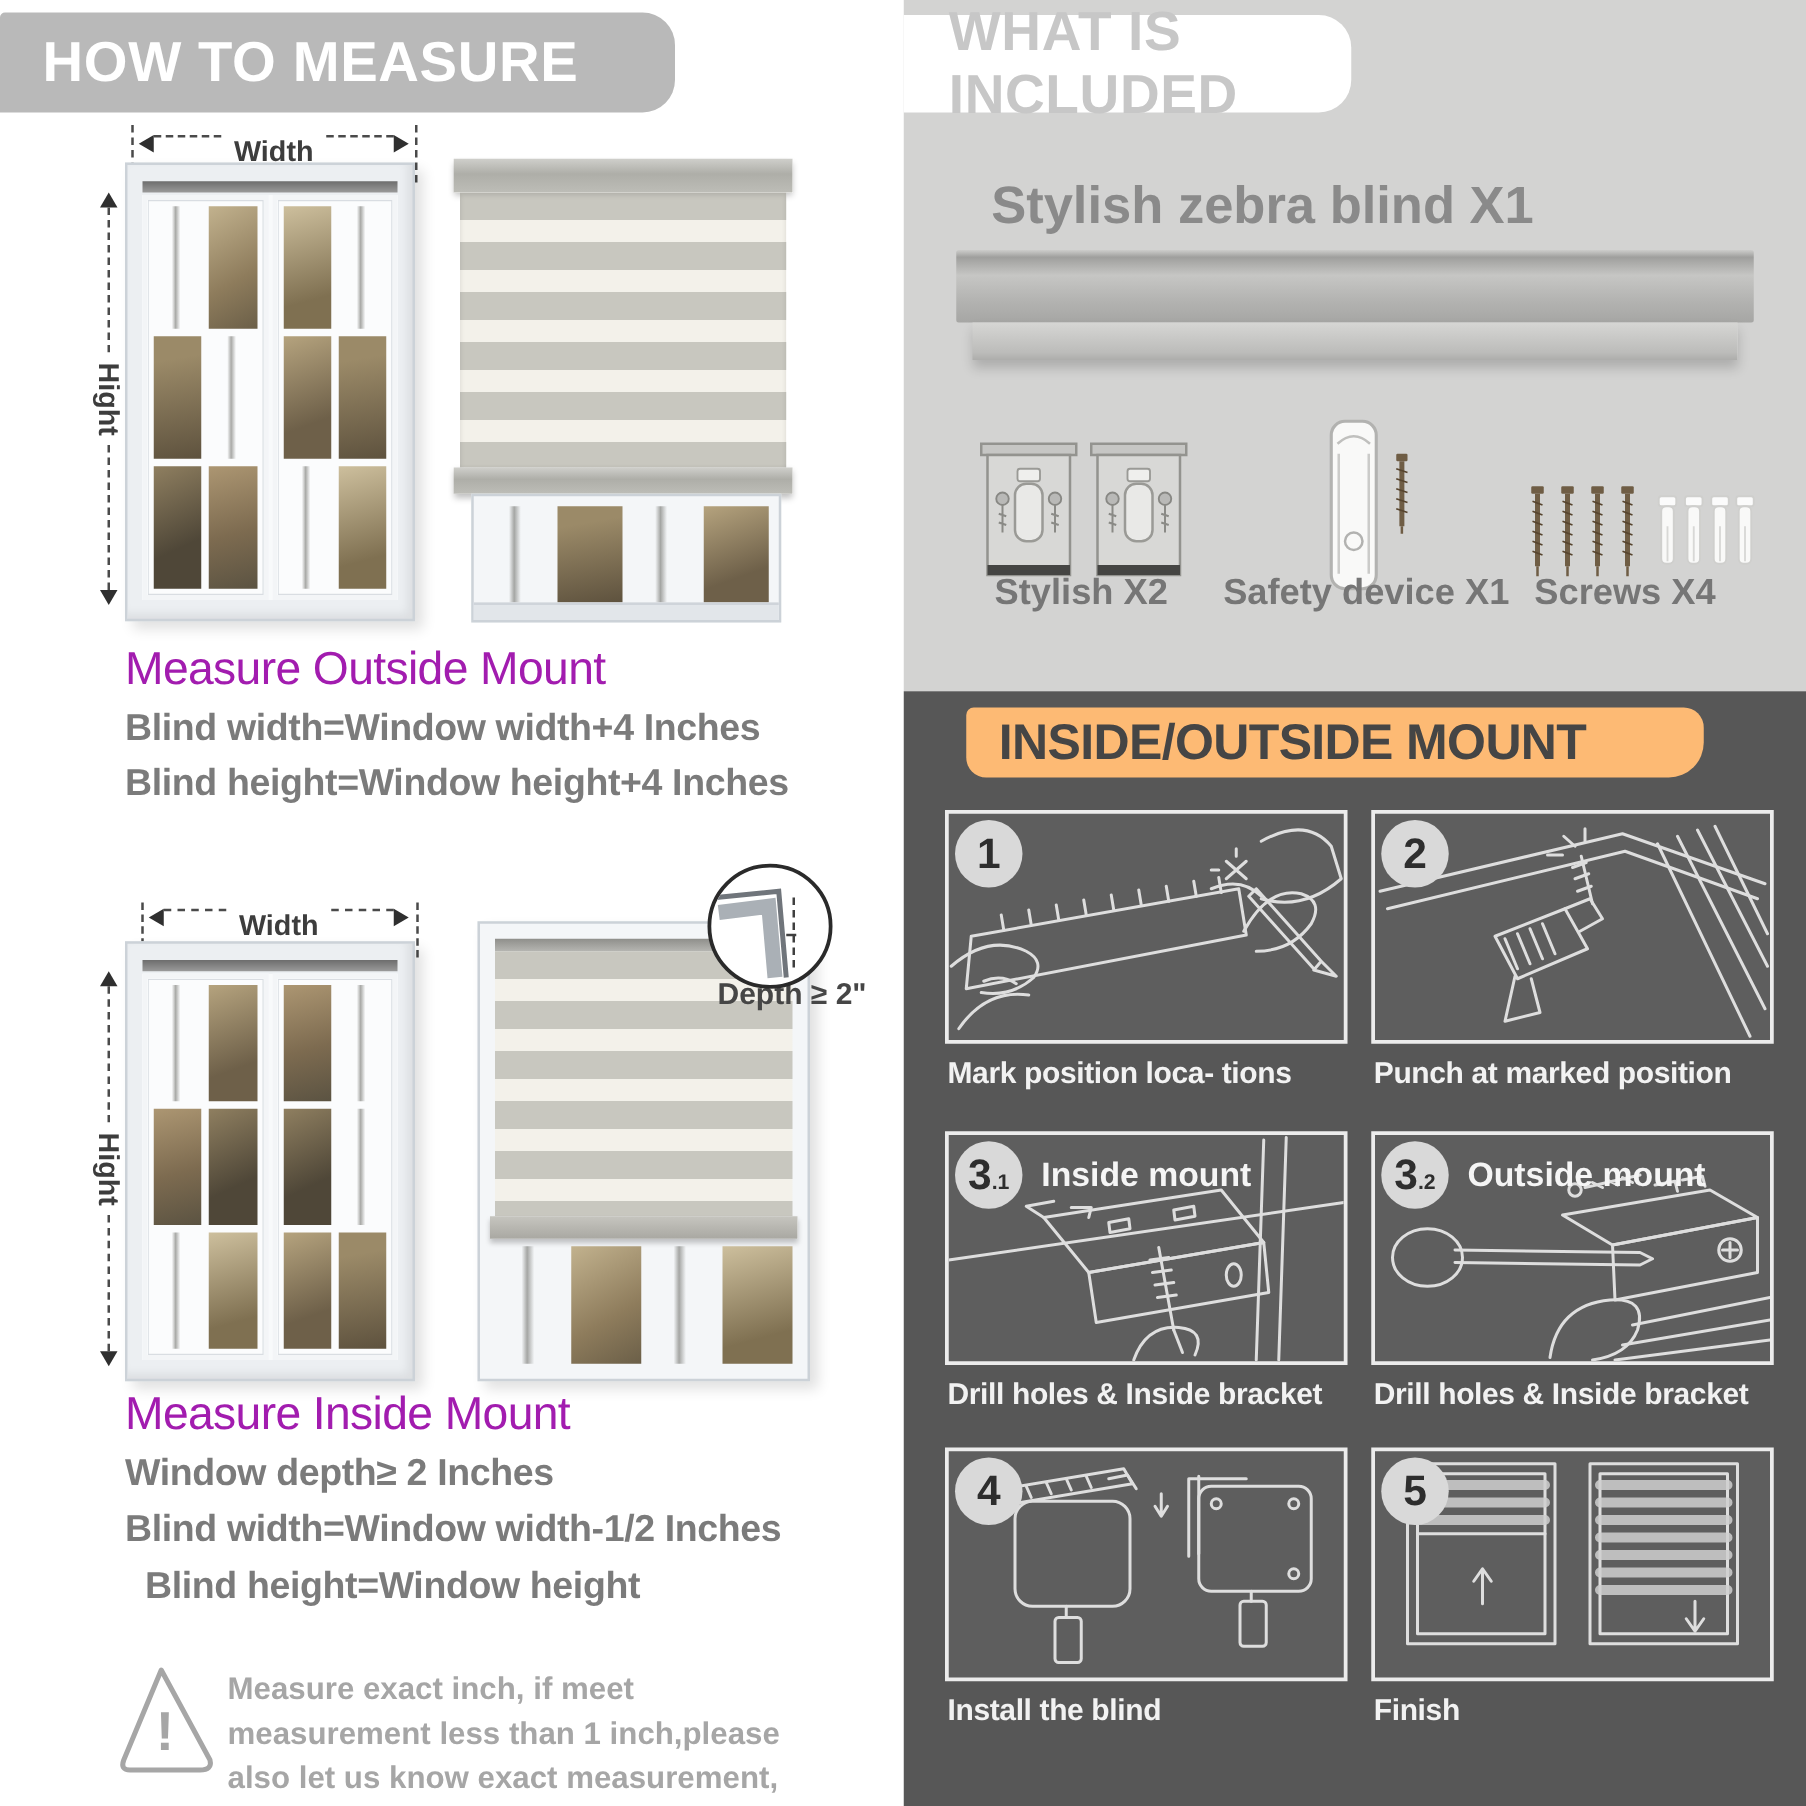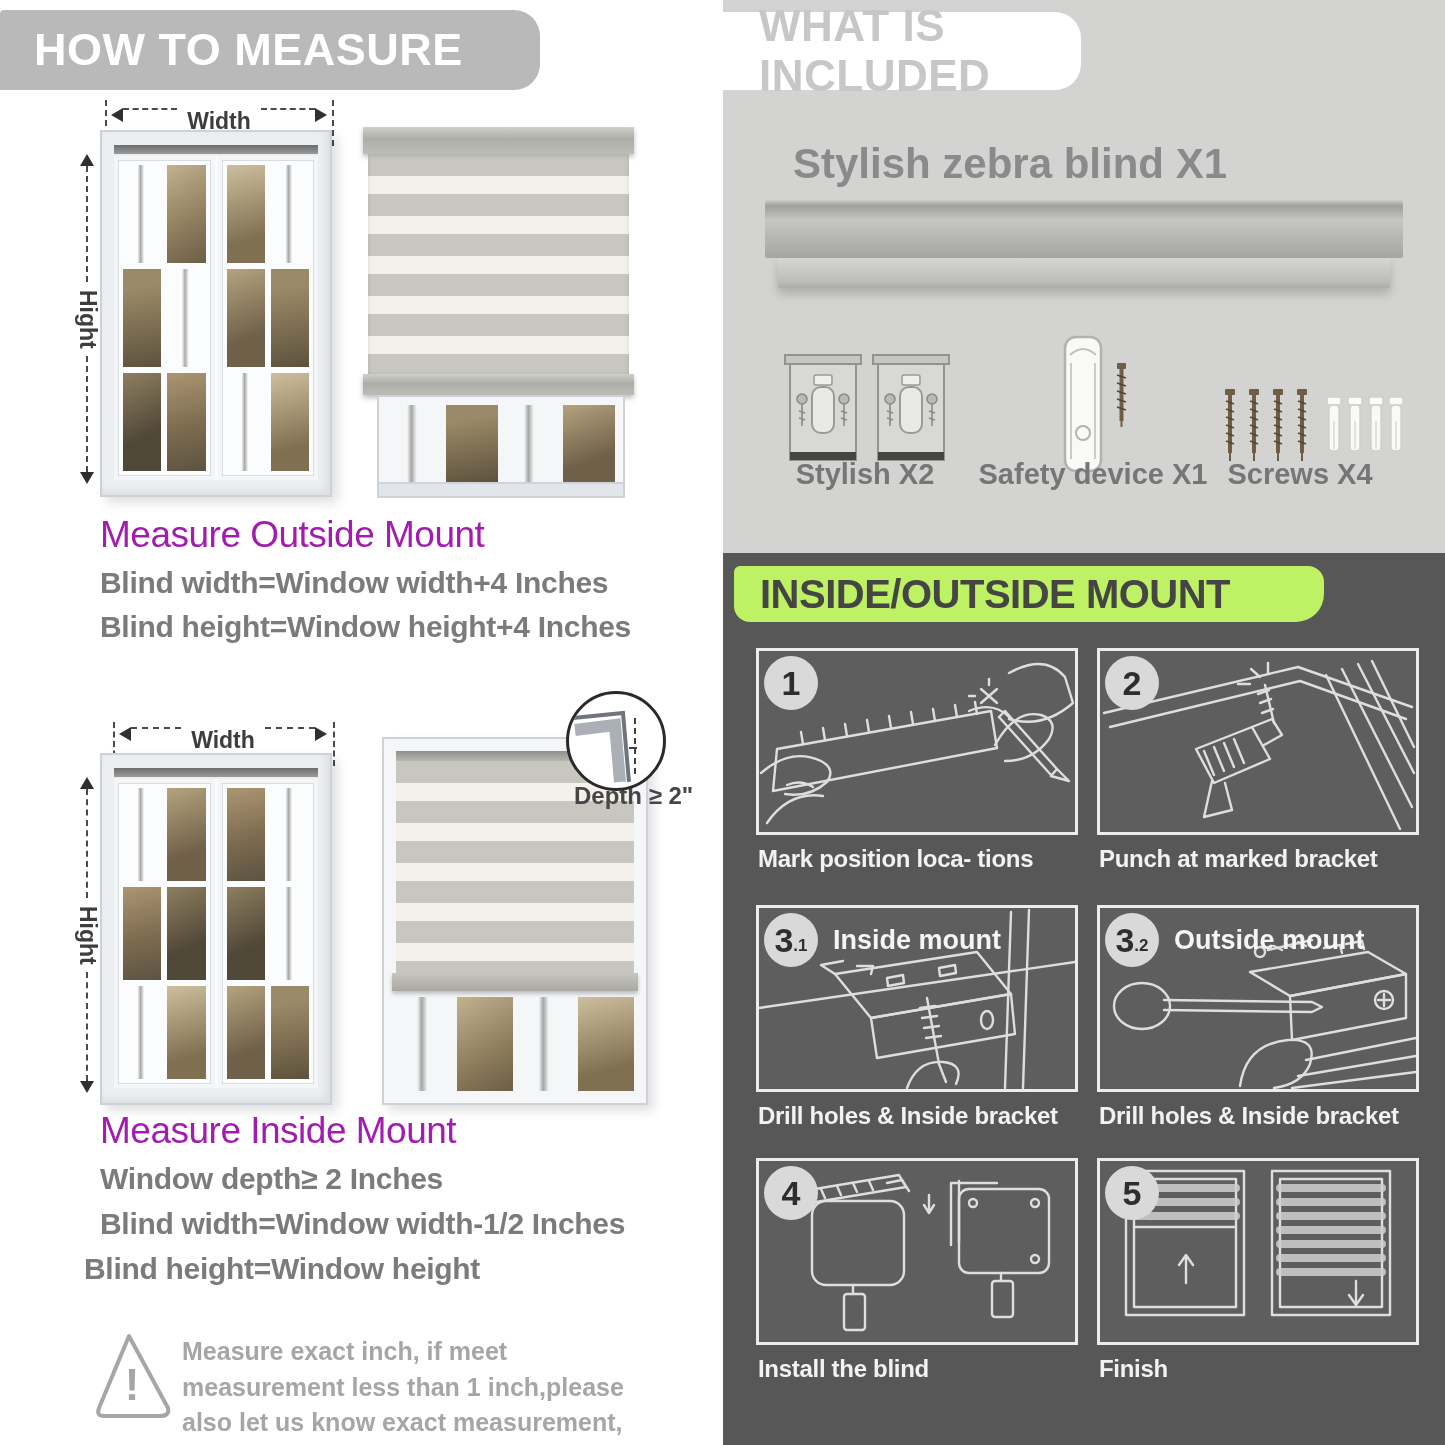--- a/index.html
+++ b/index.html
@@ -83,21 +83,21 @@
     font-size:42px;font-weight:bold;color:#8a8a8a}
   .headrail-big{left:765px;top:200px;width:638px;height:58px;
     background:linear-gradient(180deg,#cdcdcb 0%,#9f9f9d 10%,#c6c6c4 35%,#b3b3b1 70%,#a6a6a4 100%);
     border-radius:2px}
   .headrail-lip{left:778px;top:258px;width:612px;height:30px;
     background:linear-gradient(180deg,#d6d6d4,#bcbcba 80%,#adadab);
     box-shadow:0 6px 9px rgba(0,0,0,.18)}
   .item-label{top:458px;font-size:29px;font-weight:bold;color:#767676;text-align:center}
 
   .mount-panel{left:723px;top:553px;width:722px;height:892px;background:#575757}
-  .mount-bar{left:734px;top:566px;width:590px;height:56px;background:#bef264;
+  .mount-bar{left:773px;top:566px;width:590px;height:56px;background:#fdba74;
     border-radius:6px 16px 28px 16px;display:flex;align-items:center;padding-left:26px;
     color:#454545;font-weight:bold;font-size:40px;letter-spacing:-.5px;box-sizing:border-box}
 
   .step{position:absolute;width:322px}
   .step-box{position:relative;width:322px;height:187px;background:#5e5e5e;
     border:3px solid #ececec;box-sizing:border-box;overflow:hidden}
   .step-box svg{position:absolute;left:0;top:0;width:316px;height:181px}
   .badge{position:absolute;top:5px;left:5px;width:54px;height:54px;border-radius:50%;
     background:#d9d9d9;display:flex;align-items:center;justify-content:center;
     color:#2e2e2e;font-weight:bold;font-size:34px}
@@ -228,21 +228,21 @@
     <path d="M4 24 L54 19 L60 88" stroke="#70757b" stroke-width="4" fill="none"></path>
     <path d="M66 24 L66 84" stroke="#3f3f3f" stroke-width="2" stroke-dasharray="6 4" fill="none"></path>
     <path d="M60 54 h8" stroke="#3f3f3f" stroke-width="2" fill="none"></path>
   </svg>
 </div>
 <div class="abs depth-label" style="left:574px;top:782px">Depth ≥ 2"</div>
 
 <div class="abs sec-heading" style="left:100px;top:1110px">Measure Inside Mount</div>
 <div class="abs sec-line" style="left:100px;top:1162px">Window depth≥ 2 Inches</div>
 <div class="abs sec-line" style="left:100px;top:1207px">Blind width=Window width-1/2 Inches</div>
-<div class="abs sec-line" style="left:84px;top:1252px">Blind height=Window height</div>
+<div class="abs sec-line" style="left:116px;top:1252px">Blind height=Window height</div>
 
 <div class="abs" style="left:92px;top:1328px;width:82px;height:94px">
   <svg viewBox="0 0 82 94" width="82" height="94">
     <path d="M37 8 L76 80 Q78 88 68 88 L12 88 Q4 88 7 80 Z" fill="none" stroke="#a6a6a6" stroke-width="4" stroke-linejoin="round"></path>
     <text x="40" y="72" font-size="44" font-weight="bold" fill="#a6a6a6" text-anchor="middle" font-family="Liberation Sans, sans-serif">!</text>
   </svg>
 </div>
 <div class="abs warning-text" style="left:182px;top:1334px">Measure exact inch, if meet measurement less than 1 inch,please also let us know exact measurement, please do not leave it</div>
 
 <div class="abs included-panel"></div>
@@ -354,21 +354,21 @@
         <path d="M174 72 L165 34"></path>
         <path d="M162 62 l11 -4 M160 52 l11 -4 M158 43 l11 -4"></path>
         <path d="M160 26 l-9 -8 M168 22 v-10 M150 33 h-12"></path>
       </g>
     </svg>
     <div class="badge">
       <span>2</span>
         <span class="sub"></span>
     </div>
   </div>
-  <div class="step-caption">Punch at  marked bracket</div>
+  <div class="step-caption">Punch at  marked position</div>
 </div>
 
 <div class="step" style="left:756px;top:905px">
   <div class="step-box">
     <svg viewBox="0 0 316 181">
       <g class="lineart">
         <path d="M0 100 L316 54"></path>
         <path d="M252 4 L246 180 M270 2 L264 180"></path>
         <path d="M76 66 L218 44 L252 86 L112 110 Z"></path>
         <path d="M112 110 L252 86 L256 126 L118 150 Z"></path>

